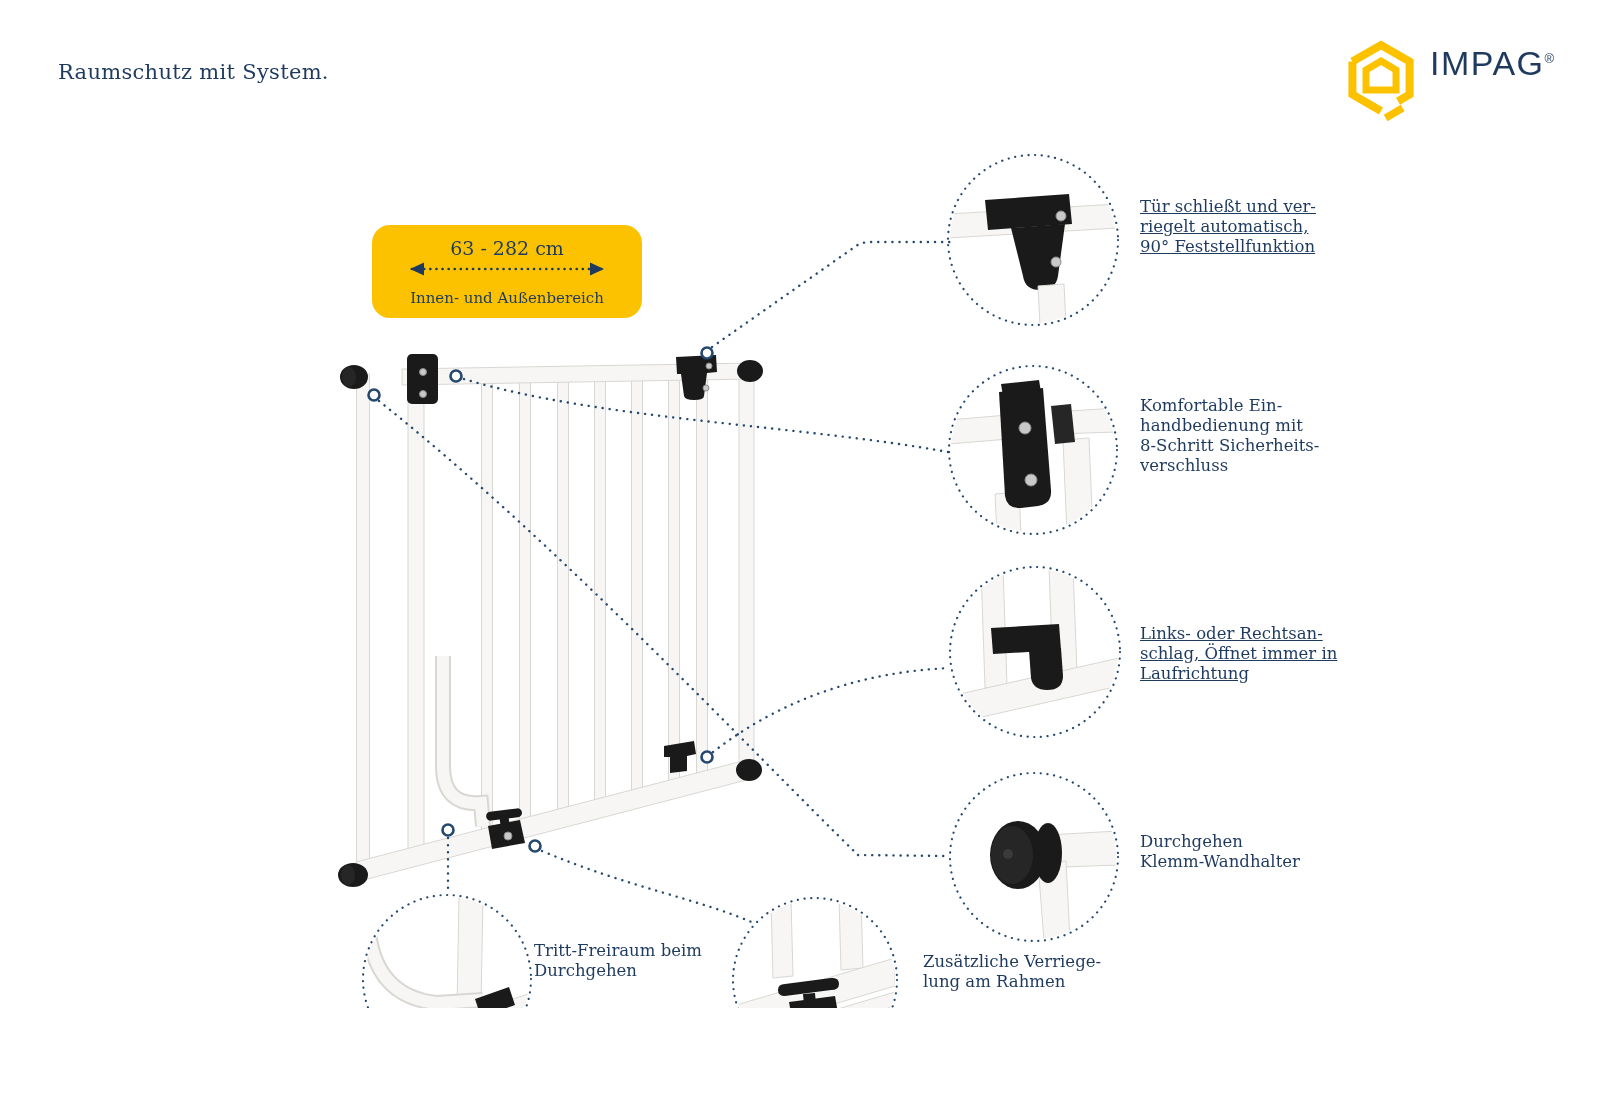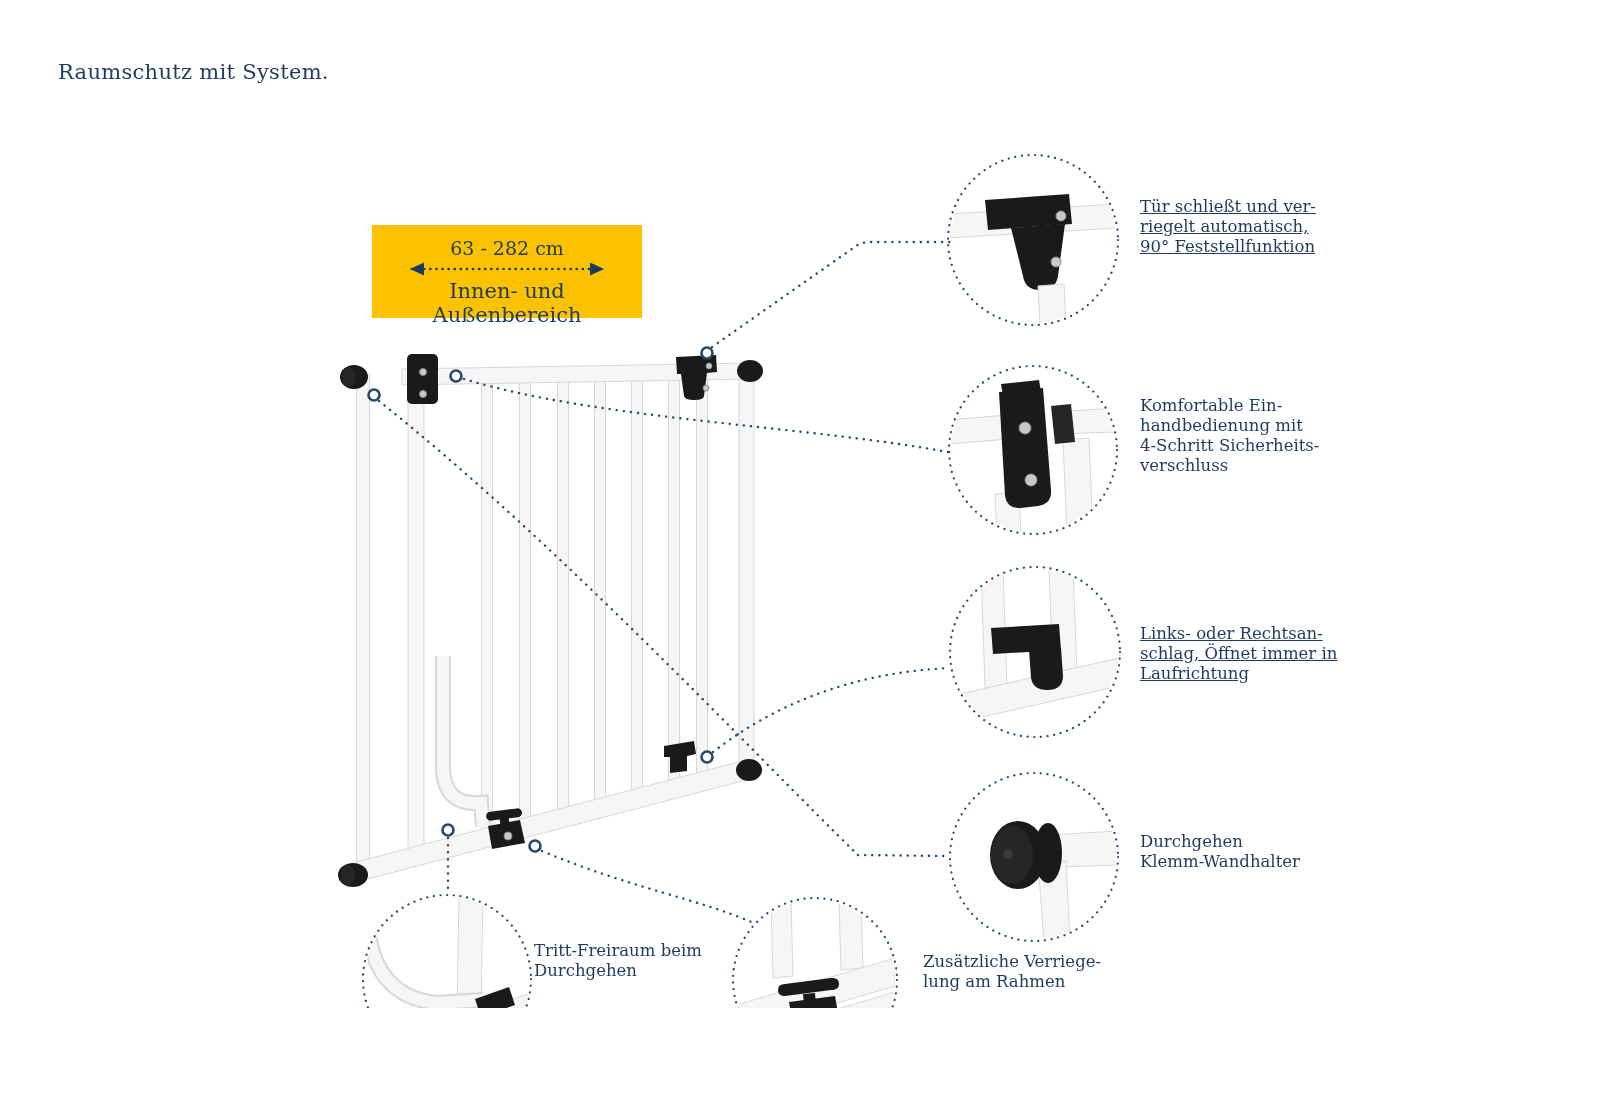--- a/index.html
+++ b/index.html
@@ -20,24 +20,24 @@
   .title{position:absolute;left:58px;top:60px;font-size:21px;color:#1e3a5f;letter-spacing:.3px;}
   .callout-text{position:absolute;font-size:16.5px;line-height:20px;color:#1e3a5f;white-space:pre-line;}
   .ct-1{left:1140px;top:197px;text-decoration:underline;}
   .ct-2{left:1140px;top:396px;}
   .ct-3{left:1140px;top:624px;text-decoration:underline;}
   .ct-4{left:1140px;top:832px;}
   .ct-5{left:534px;top:941px;}
   .ct-6{left:923px;top:952px;}
   
   .badge{position:absolute;left:372px;top:225px;width:270px;height:93px;background:#fcc200;
-         border-radius:0;text-align:center;color:#1e3a5f;}
+         border-radius:18px;text-align:center;color:#1e3a5f;}
   .badge-range{margin-top:12px;font-size:19px;}
   .badge-arrow{display:block;margin:1px auto 0;}
-  .badge-area{font-size:21px;margin-top:1px;}
+  .badge-area{font-size:15px;margin-top:11px;}
   
   .logo{position:absolute;left:1342px;top:40px;width:230px;height:72px;}
   .logo-icon{position:absolute;left:0;top:0;}
   .logo-text{position:absolute;left:88px;top:4px;font-family:"Liberation Sans",sans-serif;
              font-size:34px;font-weight:500;letter-spacing:1.5px;color:#1e3a5f;}
   .logo-reg{font-size:13px;vertical-align:super;letter-spacing:0;}
 </style>
 </head>
 <body>
 
@@ -224,37 +224,47 @@
         <path class="blk" d="M-26,22 L20,16 L27,56 L-19,62 Z"></path>
         <circle class="scr" cx="2" cy="40" r="5.5"></circle>
       </g>
         </g>
       <circle class="dotc" cx="815" cy="980" r="82"></circle>
     </g>
   </svg>
 
   <div class="title">Raumschutz mit System.</div>
 
+  <div class="logo">
+    <svg class="logo-icon" width="80" height="82" viewBox="0 0 80 82">
+      <g transform="translate(39,38)" fill="none" stroke="#fcc200" stroke-width="8" stroke-linejoin="miter">
+        <path d="M-28.6,-16.5 L0,-33 L28.6,-16.5 L28.6,16.5 L17,23.2 M0,33 L-28.6,16.5 L-28.6,-16.5"></path>
+        <path d="M0,-17 L15,-8 L15,12 L-15,12 L-15,-8 Z" stroke-width="7"></path>
+        <path d="M21.6,30.1 L4.6,39.9" stroke-width="7.5" stroke-linecap="butt"></path>
+      </g>
+    </svg>
+    <div class="logo-text"><span>IMPAG</span><span class="logo-reg">®</span></div>
+  </div>
 
   <div class="badge">
     <div class="badge-range">63 - 282 cm</div>
     <svg class="badge-arrow" width="234" height="18" viewBox="0 0 234 18">
       <line x1="22" y1="9" x2="212" y2="9" stroke="#1e3a5f" stroke-width="2.6" stroke-dasharray="0.1 6" stroke-linecap="round"></line>
       <path d="M20,9 L34,2.5 L34,15.5 Z" fill="#1e3a5f"></path>
       <path d="M214,9 L200,2.5 L200,15.5 Z" fill="#1e3a5f"></path>
     </svg>
     <div class="badge-area">Innen- und Außenbereich</div>
   </div>
 
   <div class="callout-text ct-1">Tür schließt und ver-
 riegelt automatisch,
 90° Feststellfunktion</div>
   <div class="callout-text ct-2">Komfortable Ein-
 handbedienung mit
-4-Schritt Sicherheits-
+8-Schritt Sicherheits-
 verschluss</div>
   <div class="callout-text ct-3">Links- oder Rechtsan-
 schlag, Öffnet immer in
 Laufrichtung</div>
   <div class="callout-text ct-4">Durchgehen
 Klemm-Wandhalter</div>
   <div class="callout-text ct-5">Tritt-Freiraum beim
 Durchgehen</div>
   <div class="callout-text ct-6">Zusätzliche Verriege-
 lung am Rahmen</div>

